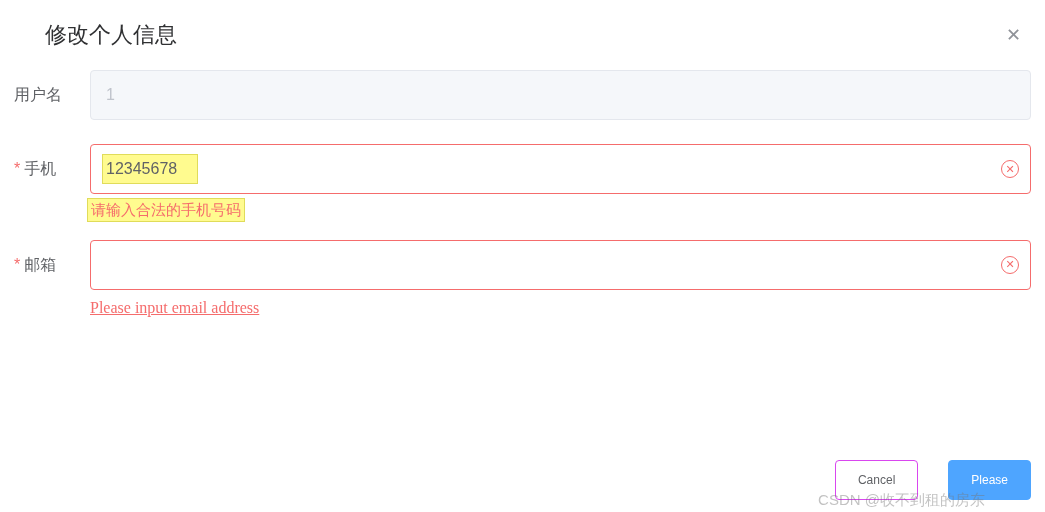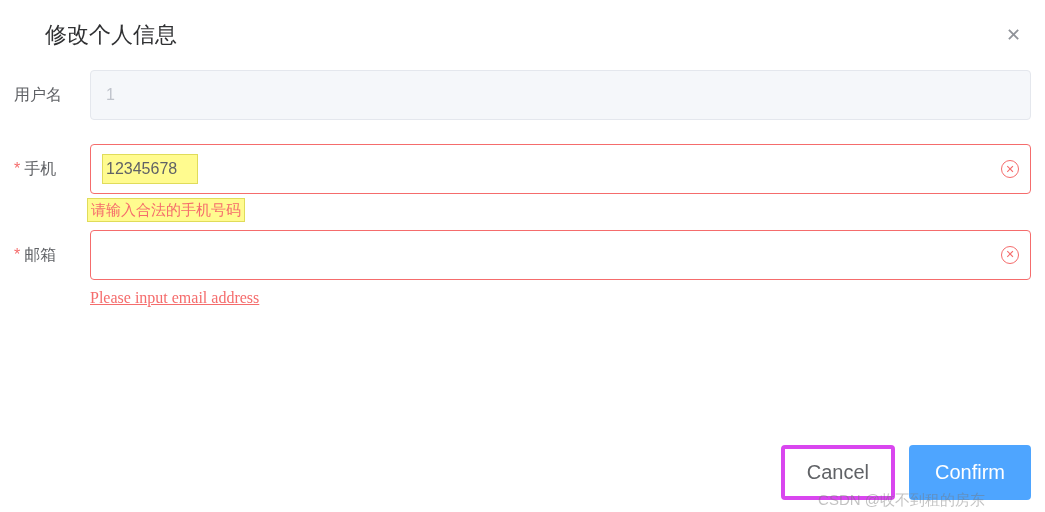--- a/index.html
+++ b/index.html
@@ -146,26 +146,27 @@
     }
     .dialog-footer {
       position: absolute;
       bottom: 12px;
       right: 14px;
       display: flex;
       gap: 14px;
     }
     .btn {
       padding: 12px 22px;
-      font-size: 20px;
+      font-size: 12px;
       border-radius: 4px;
       cursor: pointer;
-      border: 4px solid #d946ef;
+      border: 1px solid #d946ef;
       background: #fff;
       color: #606266;
+      margin-left: 16px;
     }
     .btn-primary {
       background: #409eff;
       border-color: #409eff;
       color: #fff;
       opacity: 0.92;
     }
     .watermark {
       position: absolute;
       bottom: 2px;
@@ -188,21 +189,21 @@
 
     <div class="form-item">
       <label class="form-label">用户名</label>
       <div class="form-content">
         <div class="input-wrapper">
           <input class="input disabled" disabled="" value="1" style="">
         </div>
       </div>
     </div>
 
-    <div class="form-item" style="margin-bottom:8px;">
+    <div class="form-item" style="margin-bottom:18px;">
       <label class="form-label required">手机</label>
       <div class="form-content">
         <div class="input-wrapper">
           <input class="input error" style="">
           <div class="highlight-overlay phone-highlight"></div>
           <div class="input-value-text">12345678</div>
           <div class="error-icon">✕</div>
         </div>
         <div class="error-message">
           <span class="error-msg-highlight">请输入合法的手机号码</span>
@@ -218,17 +219,17 @@
           <div class="error-icon">✕</div>
         </div>
         <div class="error-message error-message-serif">Please input email address</div>
       </div>
     </div>
 
   </div>
 
   <div class="dialog-footer">
     <button class="btn">Cancel</button>
-    <button class="btn btn-primary">Confirm</button>
+    <button class="btn btn-primary">Please</button>
   </div>
 
   <div class="watermark">CSDN @收不到租的房东</div>
 </div>
 
 </body></html>

